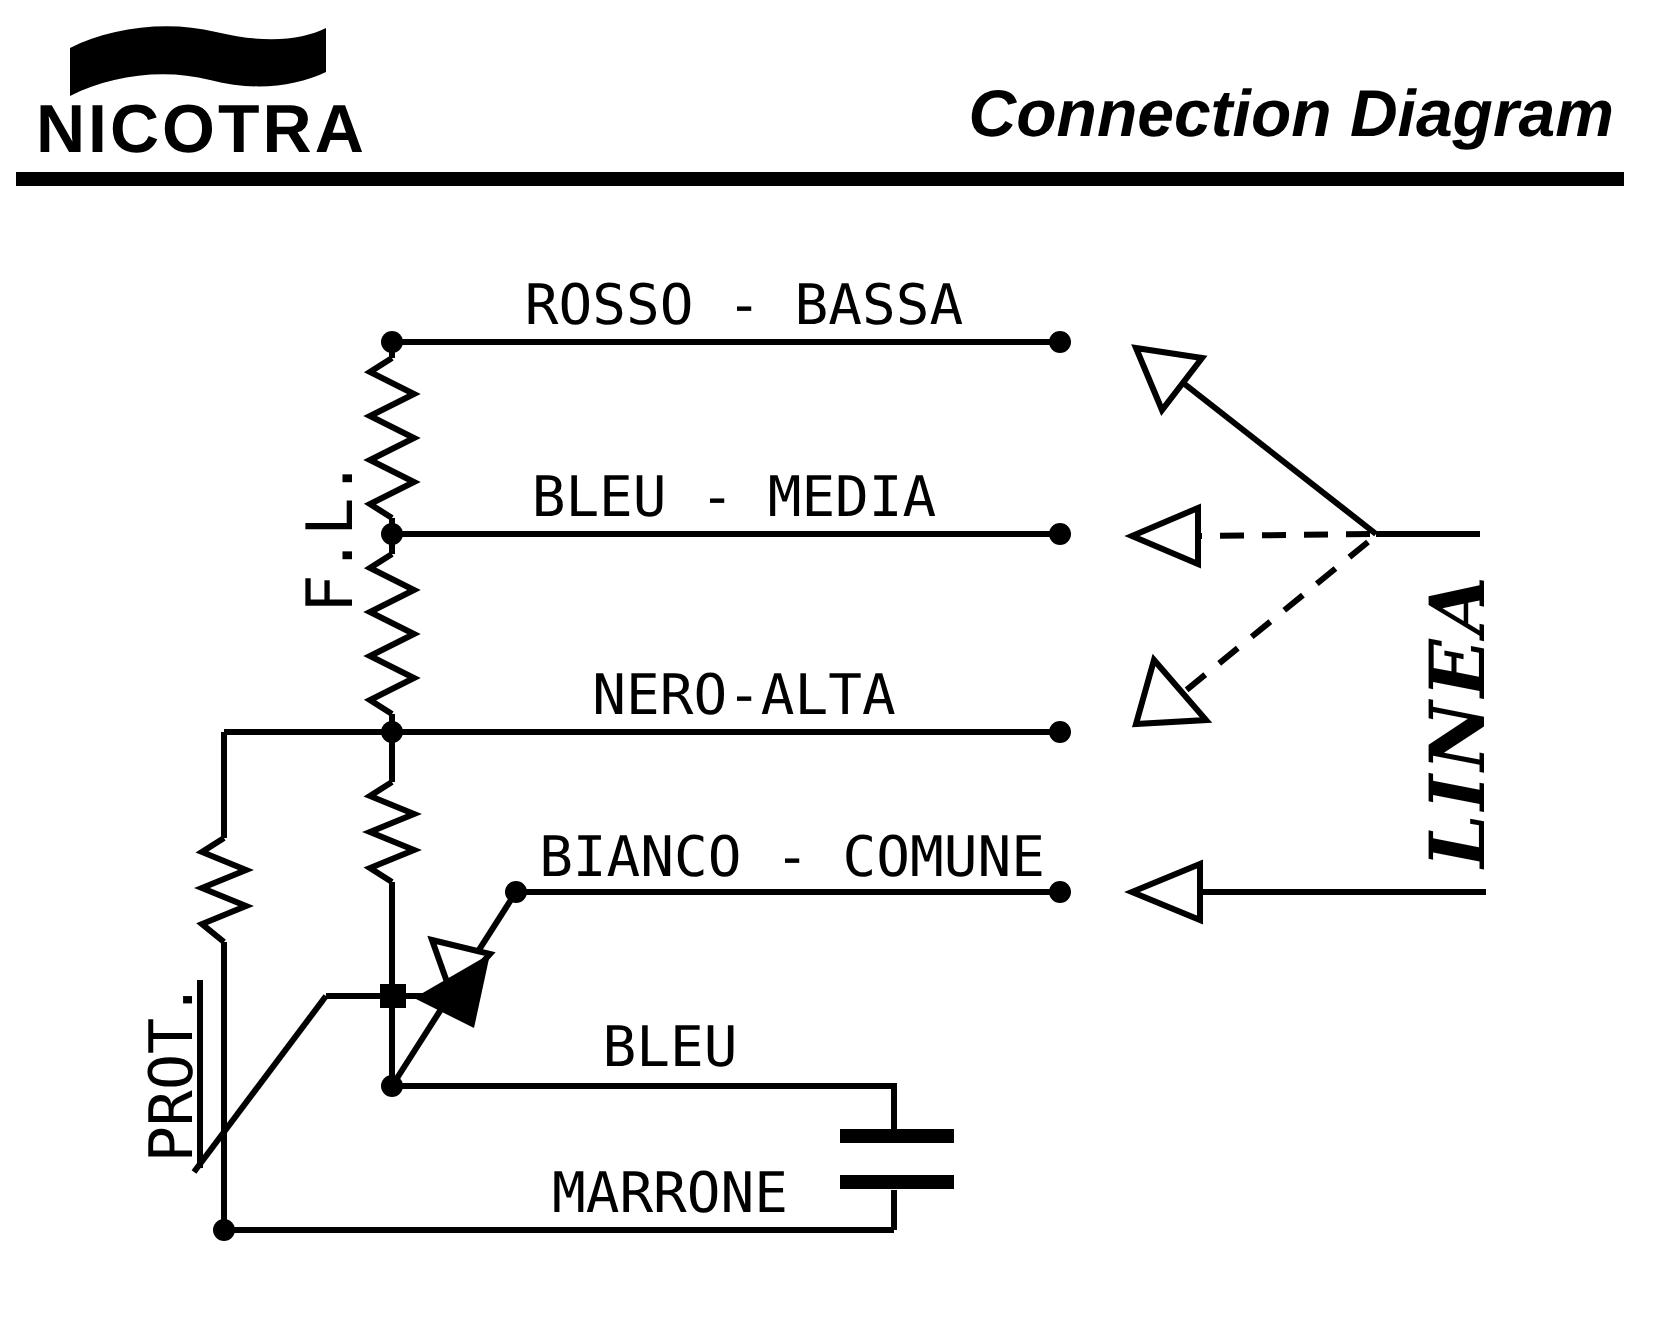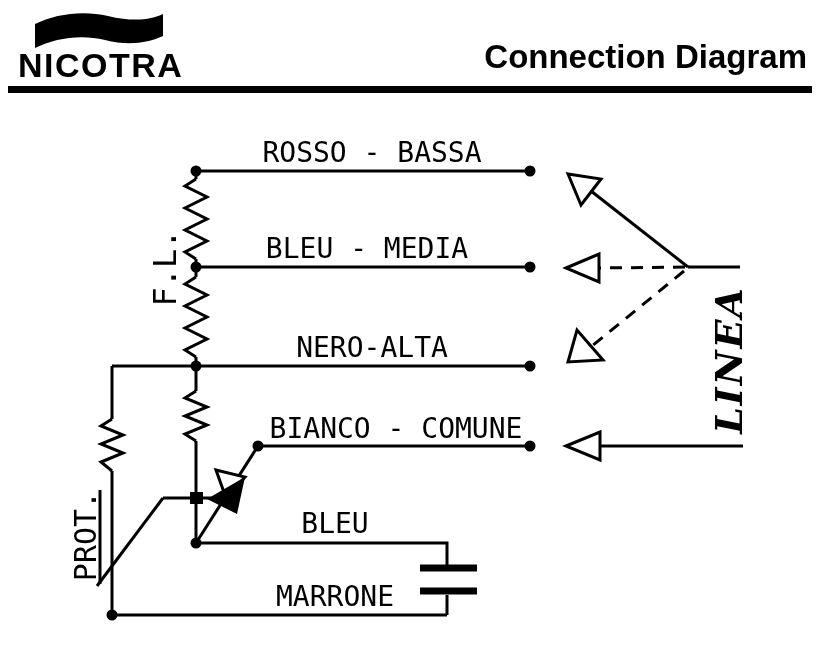--- a/index.html
+++ b/index.html
@@ -3,21 +3,21 @@
 <meta charset="utf-8">
 <style>
   html,body{margin:0;padding:0;background:#fff;}
   .page{position:relative;width:827px;height:661px;background:#ffffff;overflow:hidden;
         font-family:"Liberation Sans",sans-serif;color:#000;}
   .header{position:absolute;left:0;top:0;width:827px;height:100px;}
   .logo{position:absolute;left:18px;top:10px;width:200px;height:70px;}
   .flag-svg{position:absolute;left:15px;top:2px;}
   .brand{position:absolute;left:0px;top:36px;font-weight:bold;font-size:34px;
          letter-spacing:1.5px;font-family:"Liberation Sans",sans-serif;}
-  .title{position:absolute;right:20px;top:38px;font-weight:bold;
+  .title{position:absolute;right:20px;top:38px;font-weight:bold;font-style:italic;
          font-size:33px;font-family:"Liberation Sans",sans-serif;}
   .rule{position:absolute;left:8px;top:86px;width:804px;height:7px;background:#000;}
   svg{position:absolute;left:0;top:0;}
   .wire{stroke:#000;stroke-width:3;fill:none;}
   .thick{stroke:#000;stroke-width:7;fill:none;}
   .dash{stroke:#000;stroke-width:3;fill:none;stroke-dasharray:12 9;}
   .dot{fill:#000;stroke:none;}
   .tri{fill:#ffffff;stroke:#000;stroke-width:3;stroke-linejoin:miter;}
   .lbl{font-family:"DejaVu Sans Mono",monospace;font-size:28px;fill:#000;}
   .lbl-side{font-family:"DejaVu Sans Mono",monospace;font-size:30px;fill:#000;}

